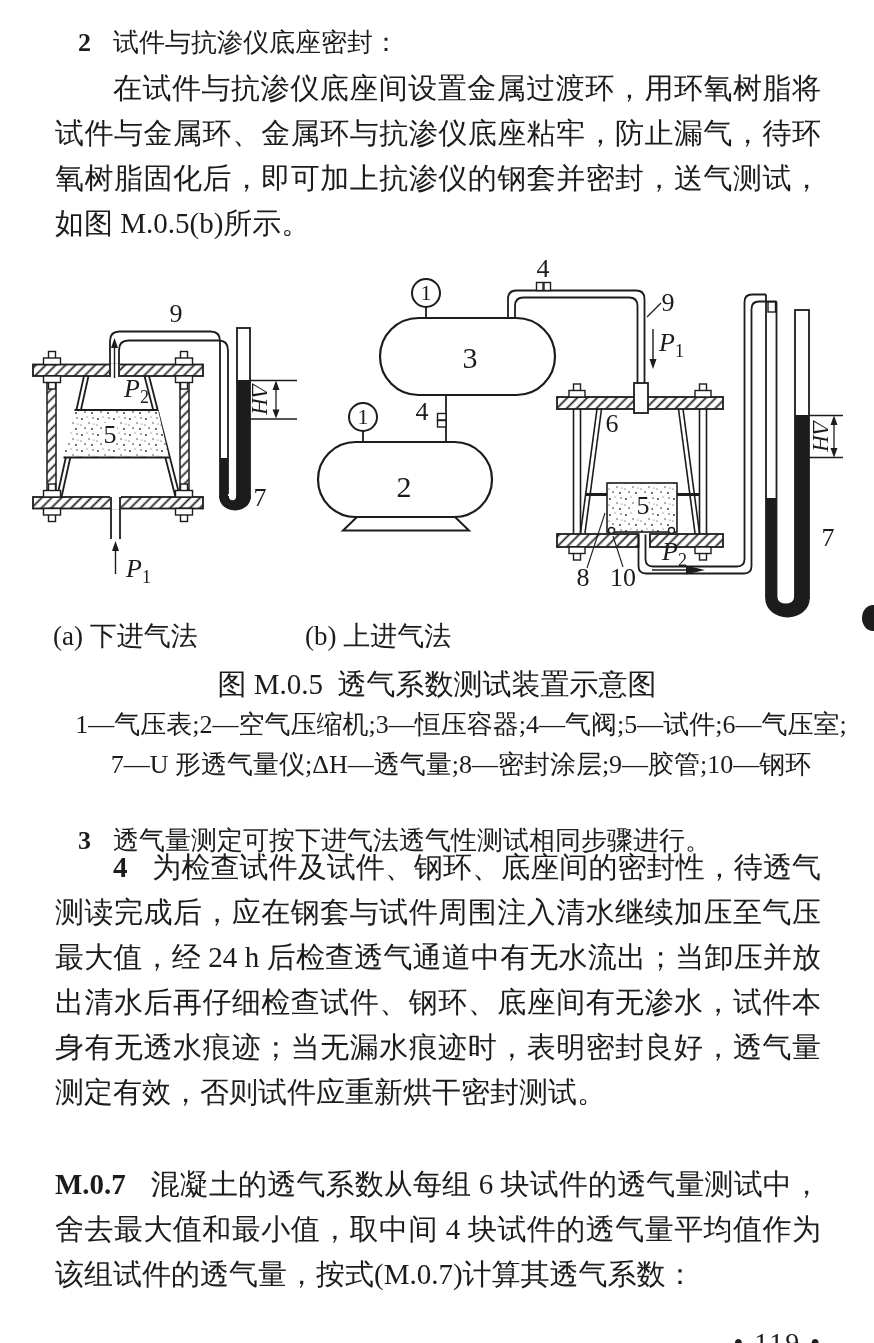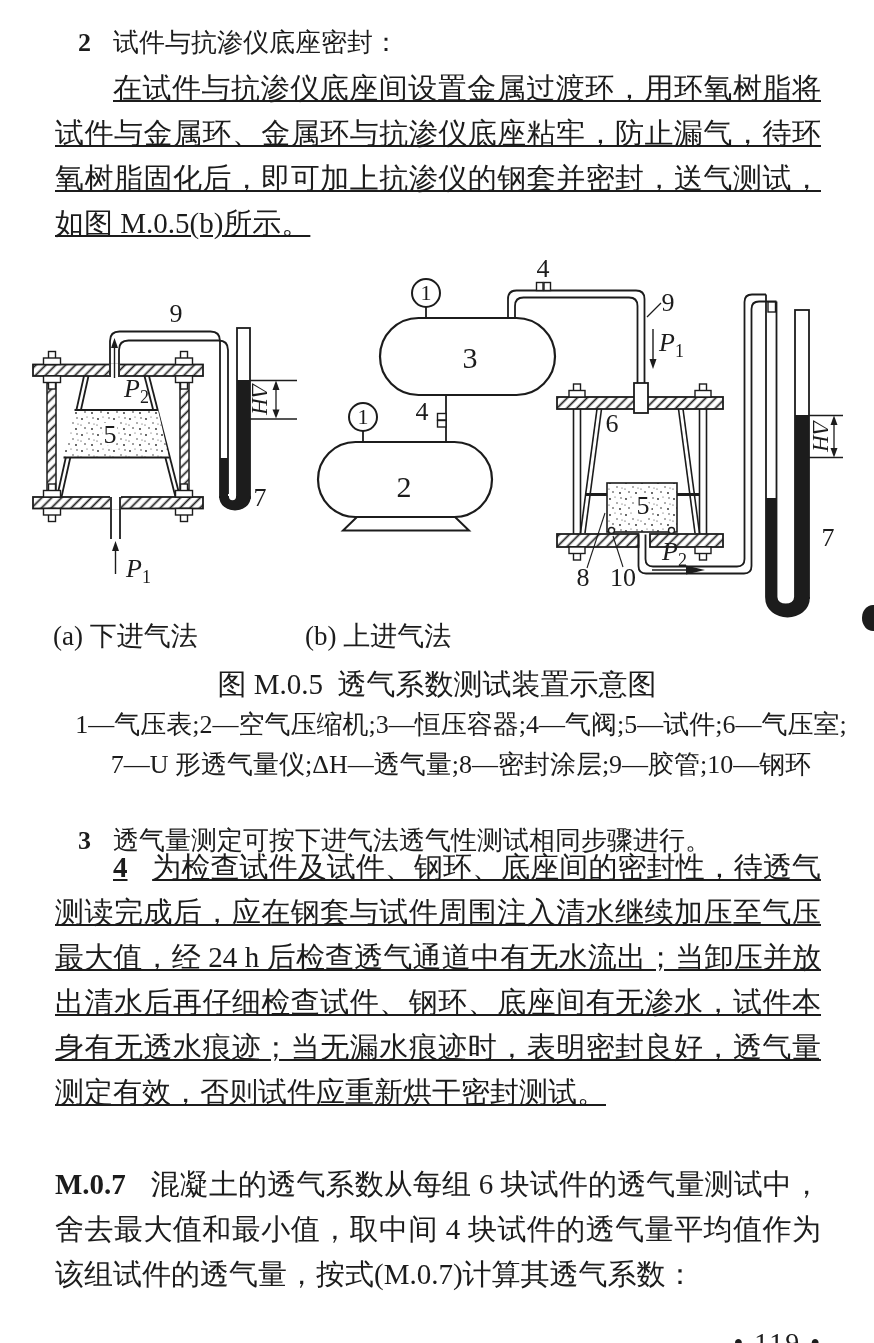--- a/index.html
+++ b/index.html
@@ -4,21 +4,21 @@
 <style>
   html,body{margin:0;padding:0;}
   body{
     width:874px;height:1343px;position:relative;background:#ffffff;overflow:hidden;
     font-family:"Liberation Serif","DejaVu Serif",serif;color:#1c1c1c;
   }
   .para{position:absolute;left:55px;width:766px;font-size:29px;line-height:45px;
         text-align:justify;white-space:pre-wrap;}
   .hnum{position:absolute;left:78px;font-size:26px;line-height:45px;white-space:pre-wrap;}
   .num{font-weight:bold;margin-right:0.85em;}
-  .indent{text-indent:2em;text-decoration:underline;}
+  .indent{text-indent:2em;}
   .center{left:0;width:874px;text-align:center;}
   .caption{position:absolute;font-size:29px;line-height:36px;white-space:pre-wrap;}
   .legend{position:absolute;font-size:26px;line-height:34px;white-space:pre-wrap;padding-left:24px;}
   .pagenum{position:absolute;right:52px;top:1283px;font-size:28px;letter-spacing:2px;margin-top:44px;}
   svg{position:absolute;left:0;top:0;}
   svg text{fill:#1c1c1c;font-family:"Liberation Serif","DejaVu Serif",serif;}
   .lbl{font-size:26px;}
   .lbl-big{font-size:30px;}
   .lbl-sm{font-size:22px;}
   .psym{font-style:italic;font-size:26px;}

